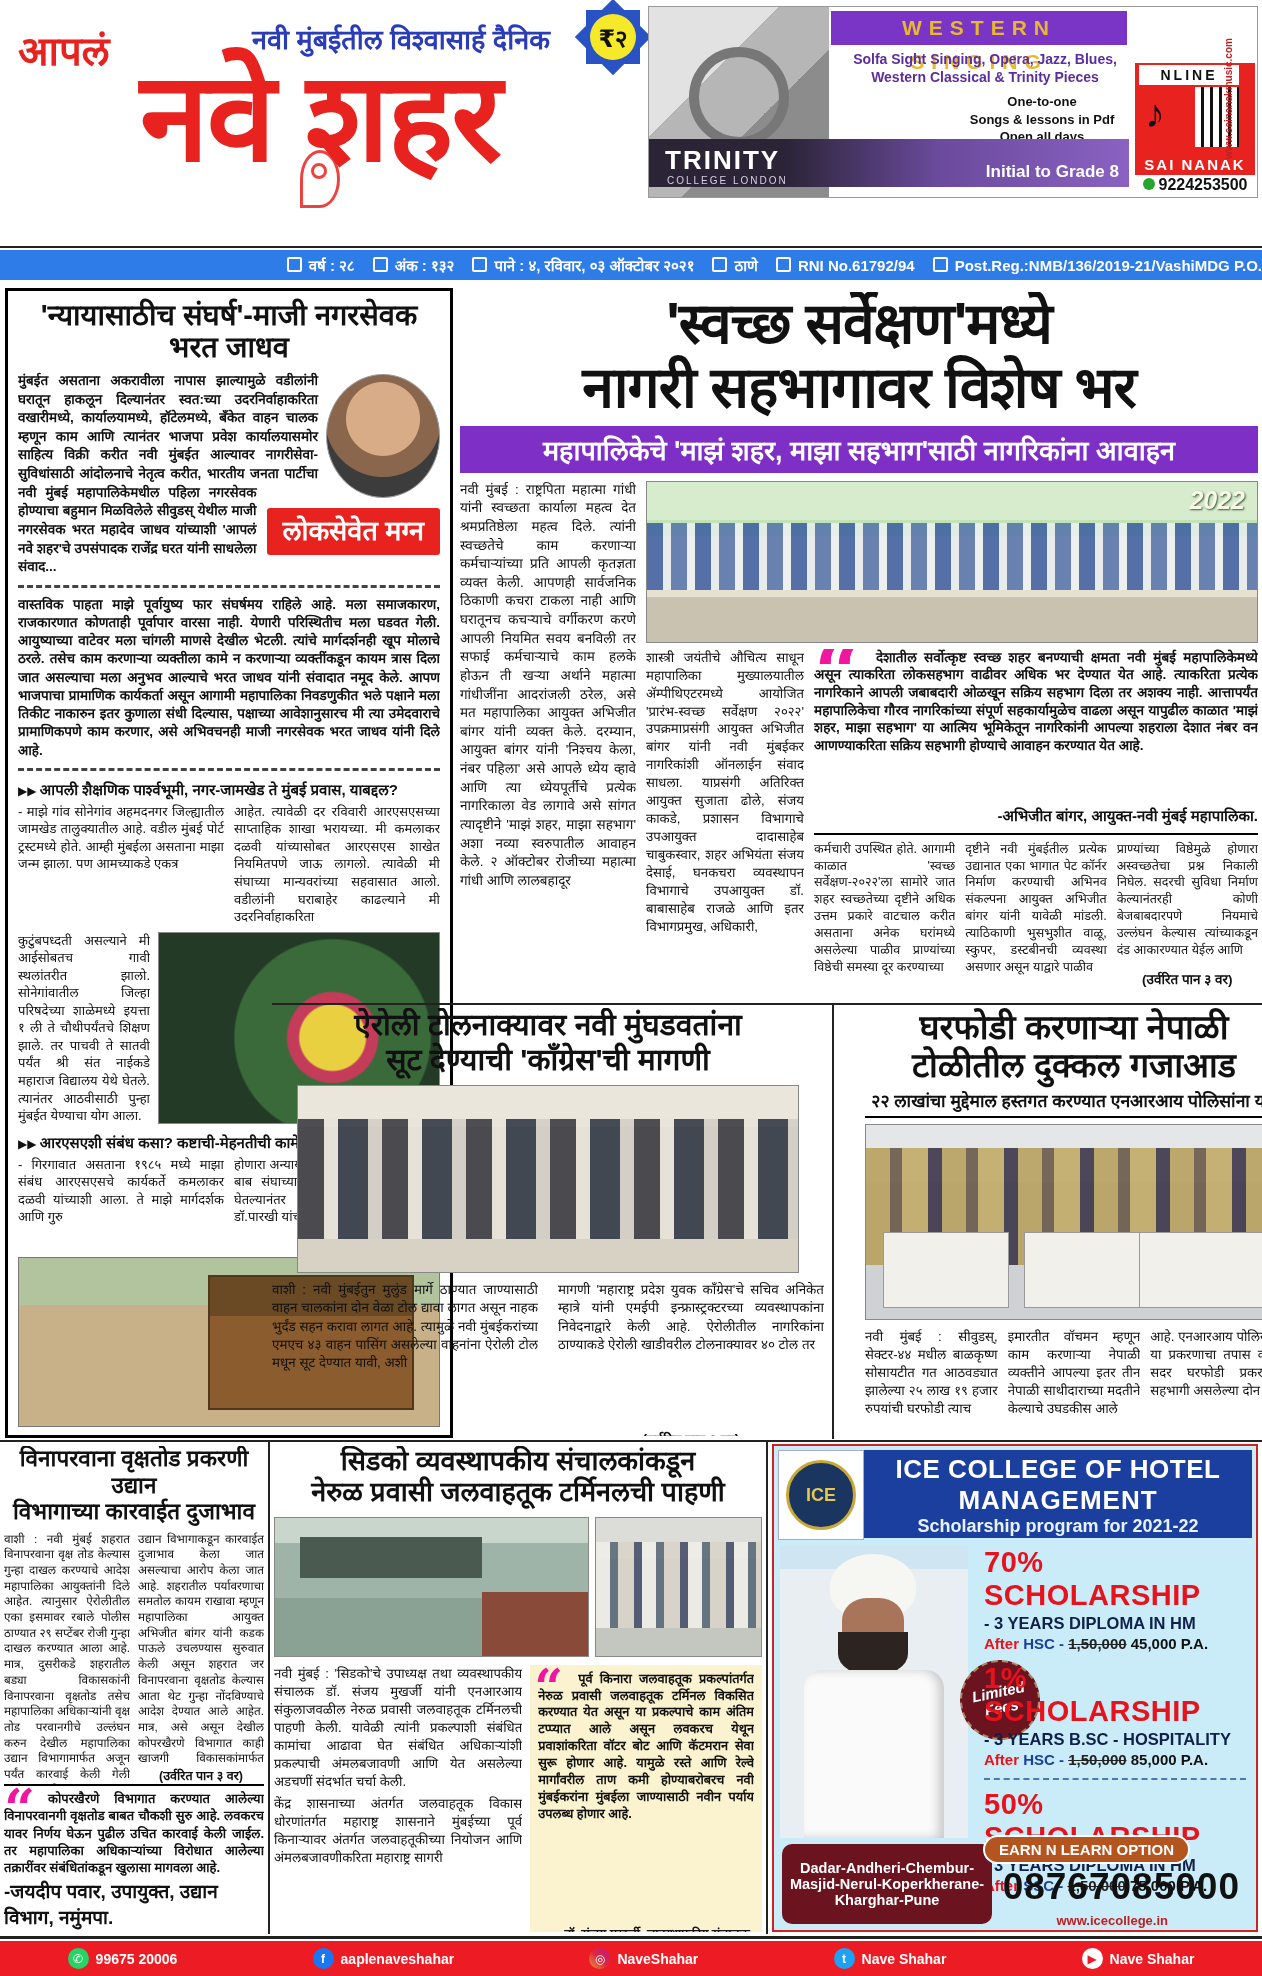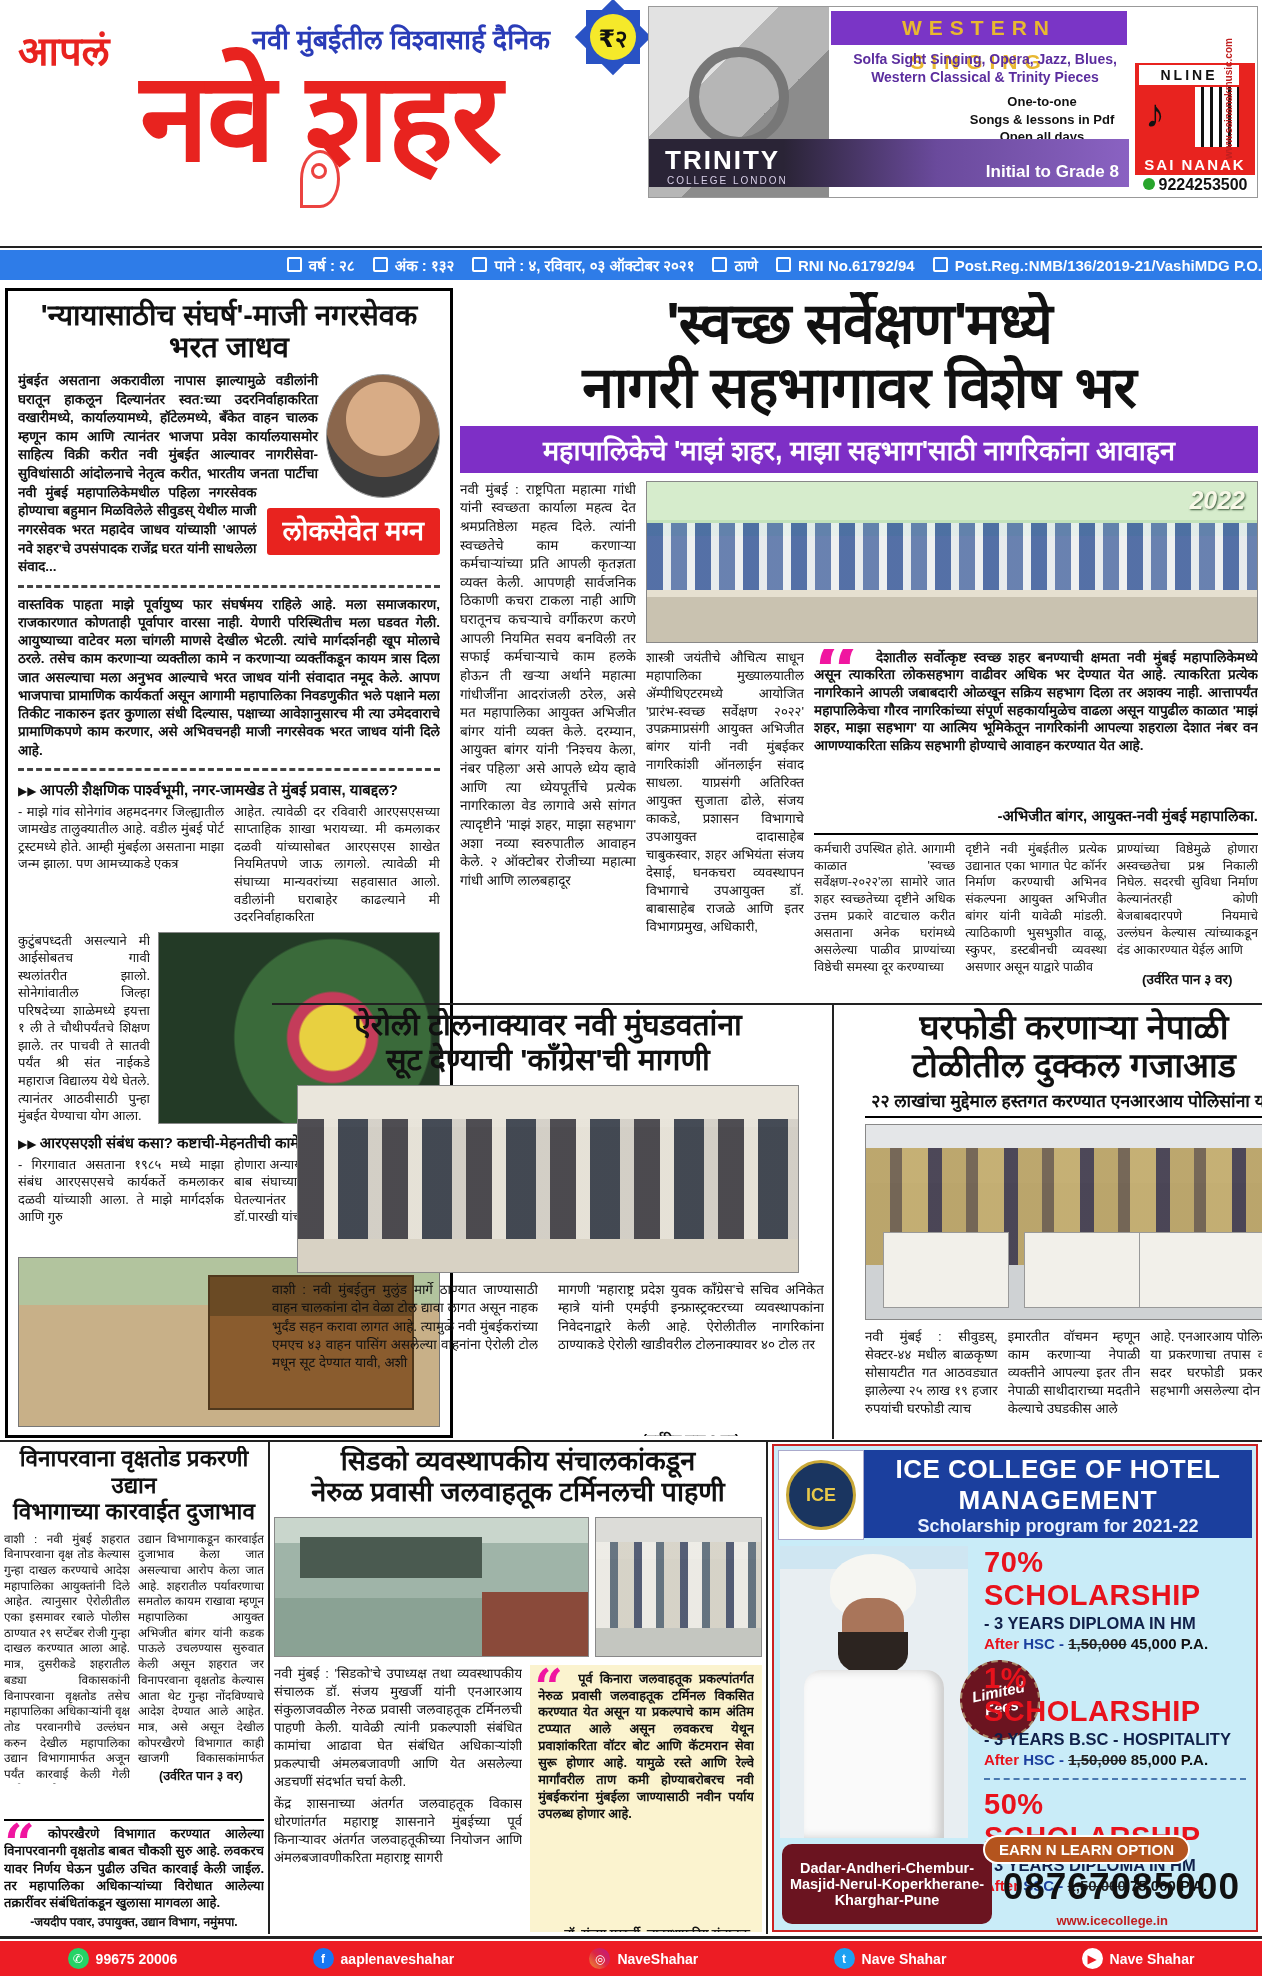--- a/index.html
+++ b/index.html
@@ -129,21 +129,21 @@
   .b-cols .txt{font-size:13.2px;line-height:1.36;}
   
   .tree{left:4px;top:1446px;width:260px;height:486px;overflow:hidden;}
   .tr-head{text-align:center;font-weight:bold;font-size:22.5px;line-height:1.18;margin-bottom:6px;}
   .tr-cols{display:flex;gap:8px;height:252px;}
   .tr-cols .txt{font-size:11.8px;line-height:1.33;}
   .tr-cols .cont{text-align:center;font-size:12.5px;}
   .tr-quote{position:absolute;left:0;right:0;bottom:2px;border-top:2px solid #000;padding-top:4px;}
   .tr-qmark{position:absolute;left:0;top:-4px;font-size:54px;font-weight:bold;color:#f016a0;line-height:1;font-family:"DejaVu Serif",serif;}
   .tr-qtext{font-weight:bold;font-size:13px;line-height:1.32;text-align:justify;text-indent:44px;}
-  .tr-qattr{text-align:center;font-weight:bold;font-size:12px;margin-top:2px;}
+  .tr-qattr{text-align:left;font-weight:bold;font-size:19px;margin-top:2px;}
   
   .cidco{left:274px;top:1446px;width:488px;height:486px;overflow:hidden;}
   .c-head{text-align:center;font-weight:bold;font-size:27px;line-height:1.16;}
   .c-photos{display:flex;gap:6px;margin:8px 0;}
   .photo-jetty{flex:1.9;height:138px;border:1px solid #888;position:relative;overflow:hidden;
       background:linear-gradient(180deg,#c9d6cc 0 18%,#9fb4a8 18% 58%,#8aa294 58% 100%);}
   .photo-jetty .pier{position:absolute;left:8%;top:14%;width:58%;height:30%;background:#4a5a50;}
   .photo-jetty .barge{position:absolute;right:0;bottom:0;width:34%;height:46%;background:#8a4a3a;}
   .photo-inspect{flex:1;height:138px;border:1px solid #888;position:relative;overflow:hidden;
       background:linear-gradient(180deg,#dcdcd8 0 30%,#c4c6c0 30% 100%);}

